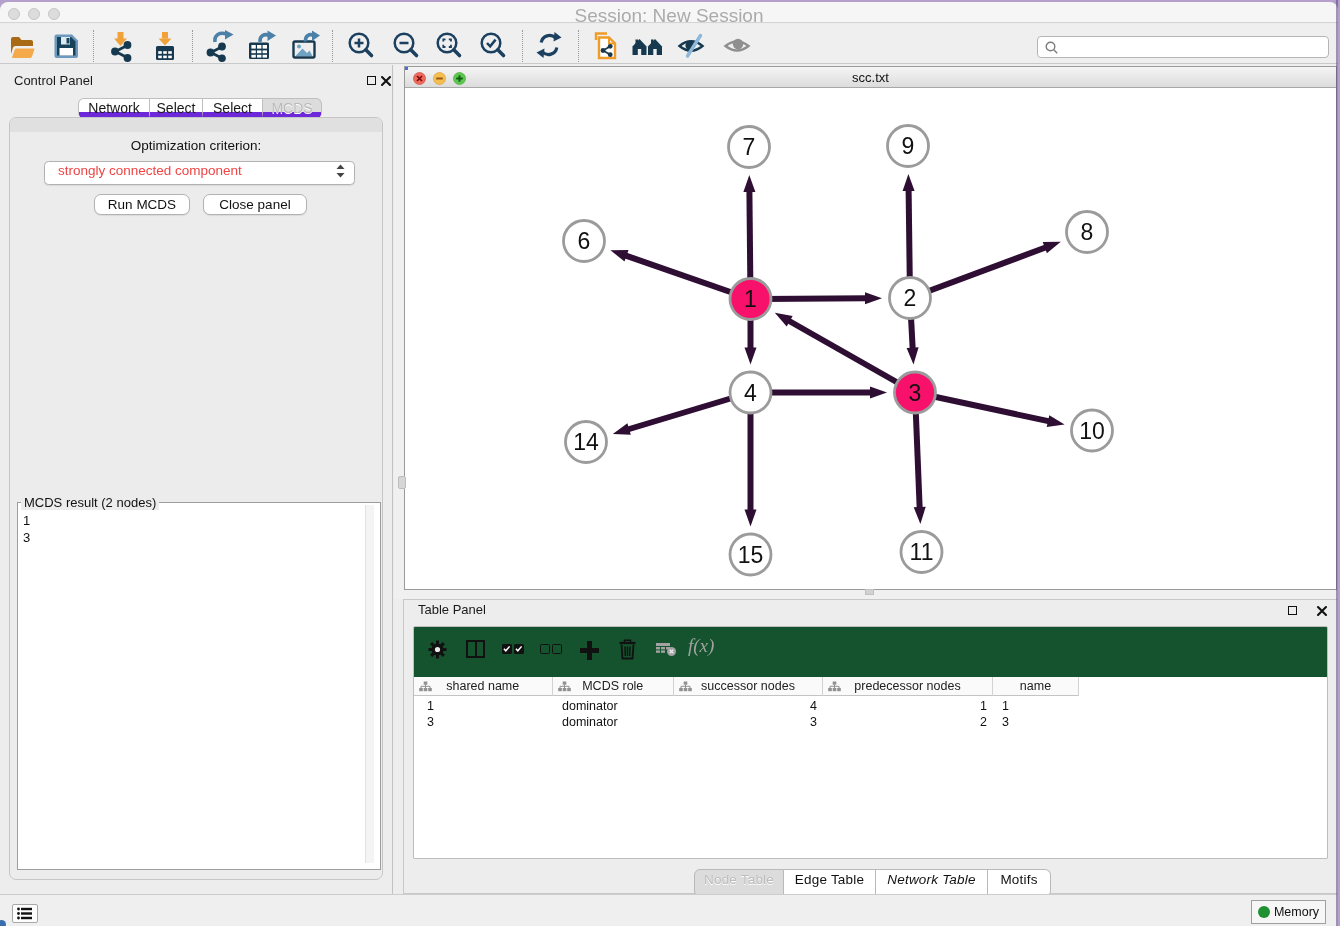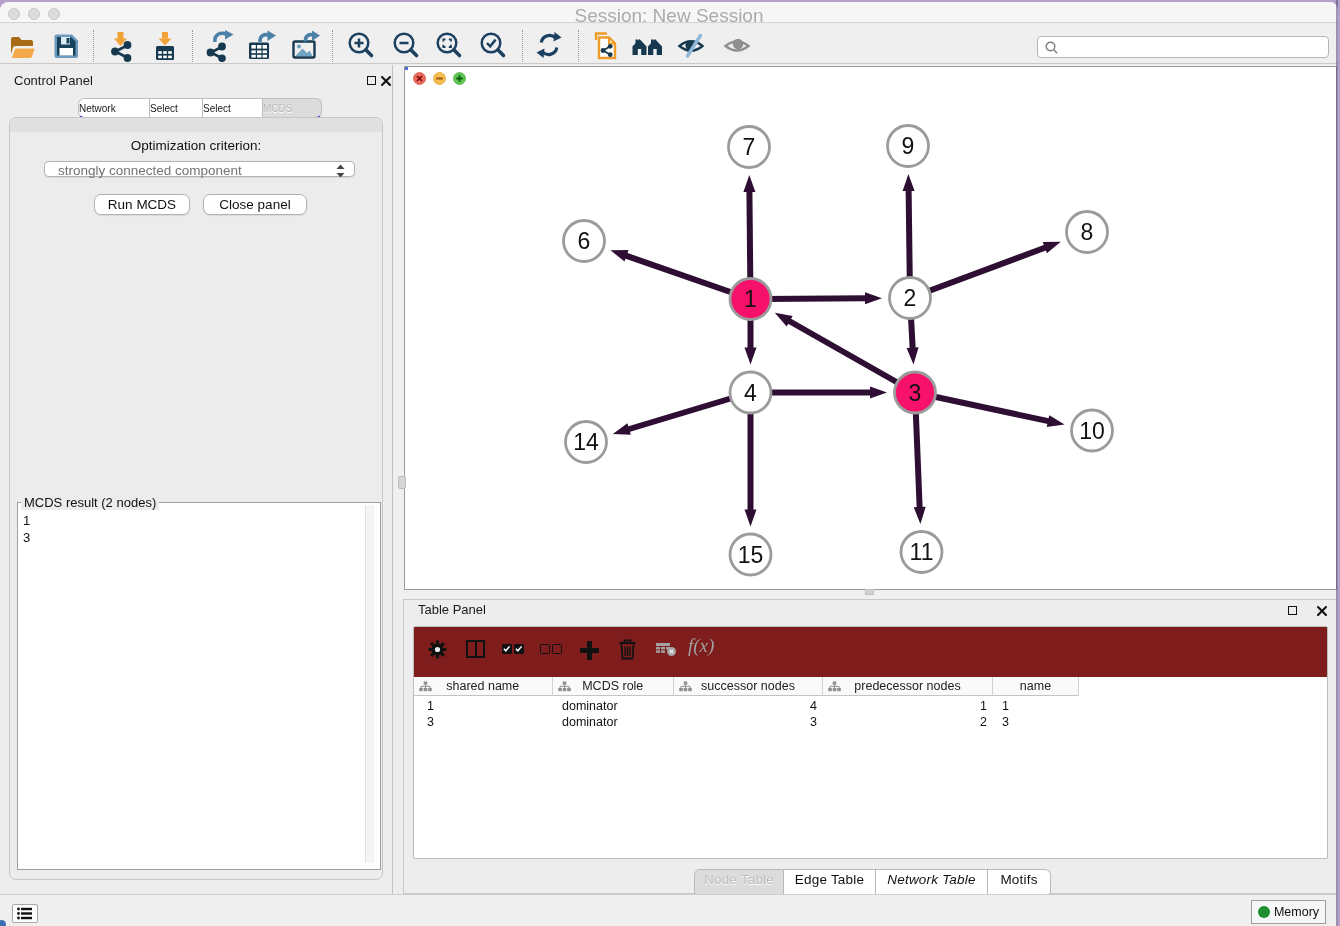--- a/index.html
+++ b/index.html
@@ -13,50 +13,50 @@
  font-size:19px;color:#ababab}
 #toolbar{position:absolute;left:0;top:22px;width:100%;height:40px;background:#efefef;
  border-bottom:1px solid #c9c9c9}
 #search{position:absolute;left:1037px;top:12px;width:292px;height:22px;background:#fff;
  border:1px solid #b5b5b5;border-radius:4px}
 #cpanel{position:absolute;left:0;top:63px;width:393px;height:829px;background:#ededed;
  border-right:1px solid #c2c2c2}
 .pti{font-size:13px;color:#1a1a1a}
 #cptabs{position:absolute;top:33px;left:78px;height:20px}
 .tab{position:absolute;top:0;height:20px;background:#fff;border-top:1px solid #bfbfbf;
- border-bottom:1px solid #6d28d9;text-align:left;font-size:10px;color:#1a1a1a;line-height:19px}
+ border-bottom:6px solid #6d28d9;text-align:center;font-size:14px;color:#1a1a1a;line-height:19px}
 .tab.sel{background:#dcdcdc;color:#b9b9b9;text-shadow:0 1px 0 #fff}
 #cpbody{position:absolute;left:9px;top:52px;width:374px;height:763px;background:#ececec;
  border:1px solid #c6c6c6;border-radius:7px}
 #cpbody:before{content:"";position:absolute;left:0;top:0;width:100%;height:14px;
  background:#e0e0e0;border-radius:7px 7px 0 0}
 #optlabel{position:absolute;top:73px;width:100%;text-align:center;font-size:13.5px;color:#111}
-#combo{position:absolute;left:44px;top:96px;width:311px;height:16px;background:#fff;
+#combo{position:absolute;left:44px;top:96px;width:311px;height:24px;background:#fff;
  border:1px solid #b2b2b2;border-radius:4.5px;font-size:13.5px;line-height:18px;
- padding-left:13px;color:#737373;box-shadow:0 1px 1px rgba(0,0,0,.08)}
+ padding-left:13px;color:#ef4444;box-shadow:0 1px 1px rgba(0,0,0,.08)}
 .btn{position:absolute;top:129px;height:21px;background:#fff;border:1px solid #b2b2b2;
  border-radius:7px;font-size:13.5px;text-align:center;line-height:19px;color:#111;
  box-shadow:0 1px 1px rgba(0,0,0,.08)}
 #fieldset{position:absolute;left:17px;top:437px;width:364px;height:368px;
  border:1px solid #9d9d9d;background:#fff}
 #fslegend{position:absolute;left:3px;top:-8px;background:#ececec;padding:0 3px;
  font-size:13px;color:#111}
 #fstext{position:absolute;left:5px;top:10px;font-size:13px;color:#111;line-height:16.5px}
 #fsscroll{position:absolute;left:347px;top:2px;width:9px;height:358px;background:#f4f4f4;
  border-left:1px solid #e2e2e2}
 #desktop{position:absolute;left:394px;top:63px;width:943px;height:534px;background:#f0f0f0}
 #netwin{position:absolute;left:10px;top:1px;right:0;height:524px;border:1px solid #9a9a9a;
  background:#fff;overflow:hidden}
 #nettitle{position:absolute;left:0;top:0;width:100%;height:21px;
  background:linear-gradient(#f5f5f5,#dcdcdc);border-bottom:1px solid #a8a8a8;
  text-align:center;font-size:13px;color:#111;line-height:21px}
 .mtl{position:absolute;top:4.5px}
 #tpanel{position:absolute;left:403px;top:597px;width:934px;height:295px;background:#ededed;
  border:1px solid #c8c8c8;border-right:none}
-#tptools{position:absolute;left:9px;top:26px;width:915px;height:233px;background:#7f1d1d;
+#tptools{position:absolute;left:9px;top:26px;width:915px;height:233px;background:#14532d;
  border:1px solid #bdbdbd;border-radius:2px}
 #ttable{position:absolute;left:0px;top:50px;width:913px;height:181px;background:#fff}
 #thead{position:absolute;left:0;top:0;width:665px;height:19px;background:#fafafa;
  border-bottom:1px solid #c4c4c4}
 .th{position:absolute;top:0;height:19px;border-right:1px solid #d2d2d2;font-size:12.5px;
  color:#222;text-align:center;line-height:19px}
 .td{position:absolute;font-size:12.5px;color:#111;line-height:16px;height:16px}
 #btabs{position:absolute;left:0;top:269px;width:100%;text-align:center}
 .btab{position:absolute;top:0;height:28px;background:#fff;border-top:1px solid #b9b9b9;
  border-bottom:1px solid #b9b9b9;font-size:13.5px;color:#111;text-align:center;line-height:19px;letter-spacing:0.2px}
@@ -244,20 +244,21 @@
   <div class="btn" style="left:94px;width:96px">Run MCDS</div>
   <div class="btn" style="left:203px;width:104px">Close panel</div>
   <div id="fieldset">
    <div id="fslegend">MCDS result (2 nodes)</div>
    <div id="fstext">1<br>3</div>
    <div id="fsscroll"></div>
   </div>
  </div>
  <div id="desktop">
   <div id="netwin">
+   <div id="nettitle">scc.txt</div>
    <svg class="mtl" style="left:8px" width="13" height="13" viewBox="0 0 13 13">
           <circle cx="6.5" cy="6.5" r="6" fill="#ed6a5e" stroke="#d55548" stroke-width="0.8"></circle>
           <path d="M4,4 L9,9 M9,4 L4,9" stroke="#7e0b04" stroke-width="1.7"></path>
         </svg>
    <svg class="mtl" style="left:28px" width="13" height="13" viewBox="0 0 13 13">
           <circle cx="6.5" cy="6.5" r="6" fill="#f5bf4f" stroke="#dfa53a" stroke-width="0.8"></circle>
           <line x1="3.2" y1="6.5" x2="9.8" y2="6.5" stroke="#985712" stroke-width="1.9"></line>
         </svg>
    <svg class="mtl" style="left:48px" width="13" height="13" viewBox="0 0 13 13">
           <circle cx="6.5" cy="6.5" r="6" fill="#61c555" stroke="#4eb43e" stroke-width="0.8"></circle>

